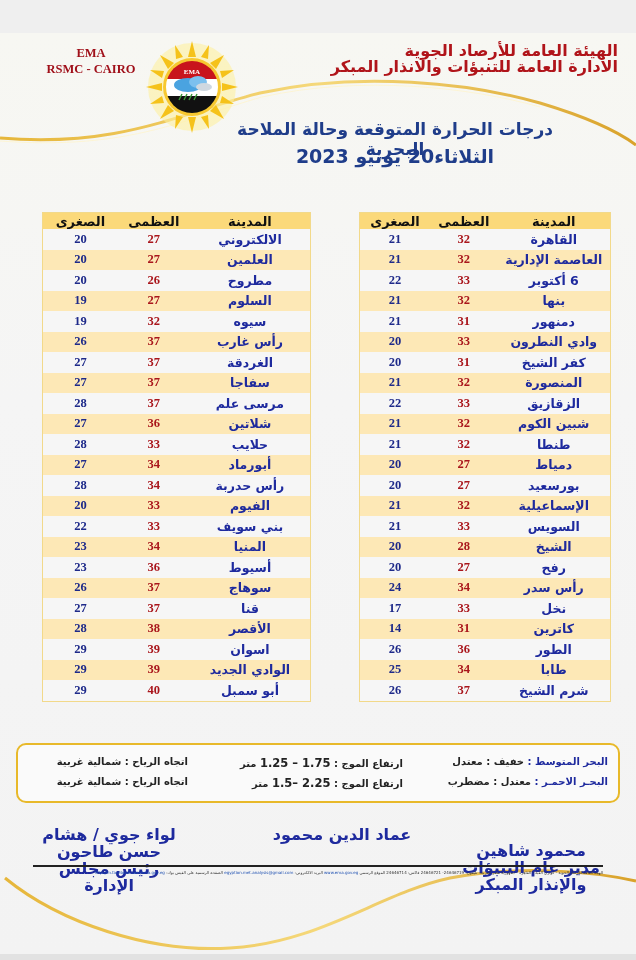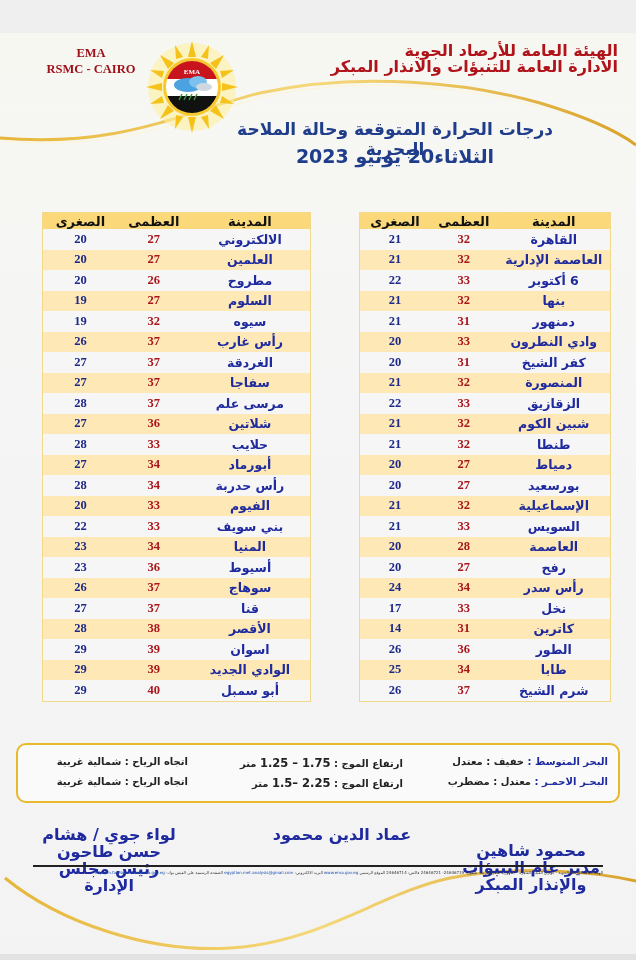--- a/index.html
+++ b/index.html
@@ -230,21 +230,21 @@
           <td class="city">الإسماعيلية</td>
           <td class="max">32</td>
           <td class="min">21</td>
         </tr>
         <tr>
           <td class="city">السويس</td>
           <td class="max">33</td>
           <td class="min">21</td>
         </tr>
         <tr>
-          <td class="city">العاصمة</td>
+          <td class="city">الشيخ</td>
           <td class="max">28</td>
           <td class="min">20</td>
         </tr>
         <tr>
           <td class="city">رفح</td>
           <td class="max">27</td>
           <td class="min">20</td>
         </tr>
         <tr>
           <td class="city">رأس سدر</td>

